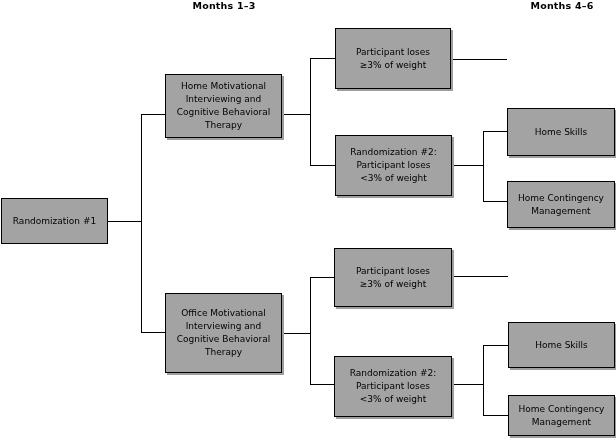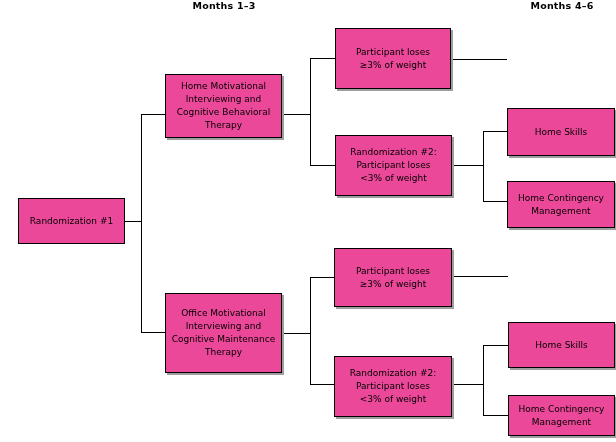--- a/index.html
+++ b/index.html
@@ -9,21 +9,21 @@
     font-family:"DejaVu Sans","Liberation Sans",sans-serif;
     color:#000;
   }
   .col-header{
     position:absolute;top:0;height:13px;
     font-size:9.5px;font-weight:bold;line-height:12px;text-align:center;
     letter-spacing:0.2px;
   }
   .box{
     position:absolute;box-sizing:border-box;
-    border:1px solid #000;background:#ec4899;
+    border:1px solid #000;background:#a3a3a3;
     display:flex;align-items:center;justify-content:center;
     text-align:center;font-size:9px;line-height:13px;
     white-space:pre-line;
     box-shadow:2px 2px 0 0 #9e9e9e;
     z-index:2;
   }
   .box.noshadow{box-shadow:none;}
   .hline{position:absolute;height:1px;background:#000;z-index:1;}
   .vline{position:absolute;width:1px;background:#000;z-index:1;}
 </style>
@@ -53,30 +53,30 @@
   <div class="hline" style="left:282px;top:333px;width:29px;"></div>
   <div class="vline" style="left:310px;top:277px;height:108px;"></div>
   <div class="hline" style="left:310px;top:277px;width:25px;"></div>
   <div class="hline" style="left:310px;top:384px;width:25px;"></div>
   <div class="hline" style="left:452px;top:276px;width:56px;"></div>
   <div class="hline" style="left:452px;top:384px;width:31px;"></div>
   <div class="vline" style="left:483px;top:345px;height:71px;"></div>
   <div class="hline" style="left:483px;top:345px;width:26px;"></div>
   <div class="hline" style="left:483px;top:415px;width:26px;"></div>
 
-  <div class="box noshadow" style="left:18px;top:198px;width:107px;height:46px;">Randomization #1</div>
+  <div class="box noshadow" style="left:1px;top:198px;width:107px;height:46px;">Randomization #1</div>
 
   <div class="box" style="left:165px;top:74px;width:117px;height:64px;">Home Motivational
 Interviewing and
 Cognitive Behavioral
 Therapy</div>
 
   <div class="box" style="left:165px;top:293px;width:117px;height:80px;">Office Motivational
 Interviewing and
-Cognitive Maintenance
+Cognitive Behavioral
 Therapy</div>
 
   <div class="box" style="left:335px;top:28px;width:116px;height:61px;">Participant loses
 ≥3% of weight</div>
 
   <div class="box" style="left:335px;top:135px;width:117px;height:61px;">Randomization #2:
 Participant loses
 &lt;3% of weight</div>
 
 

